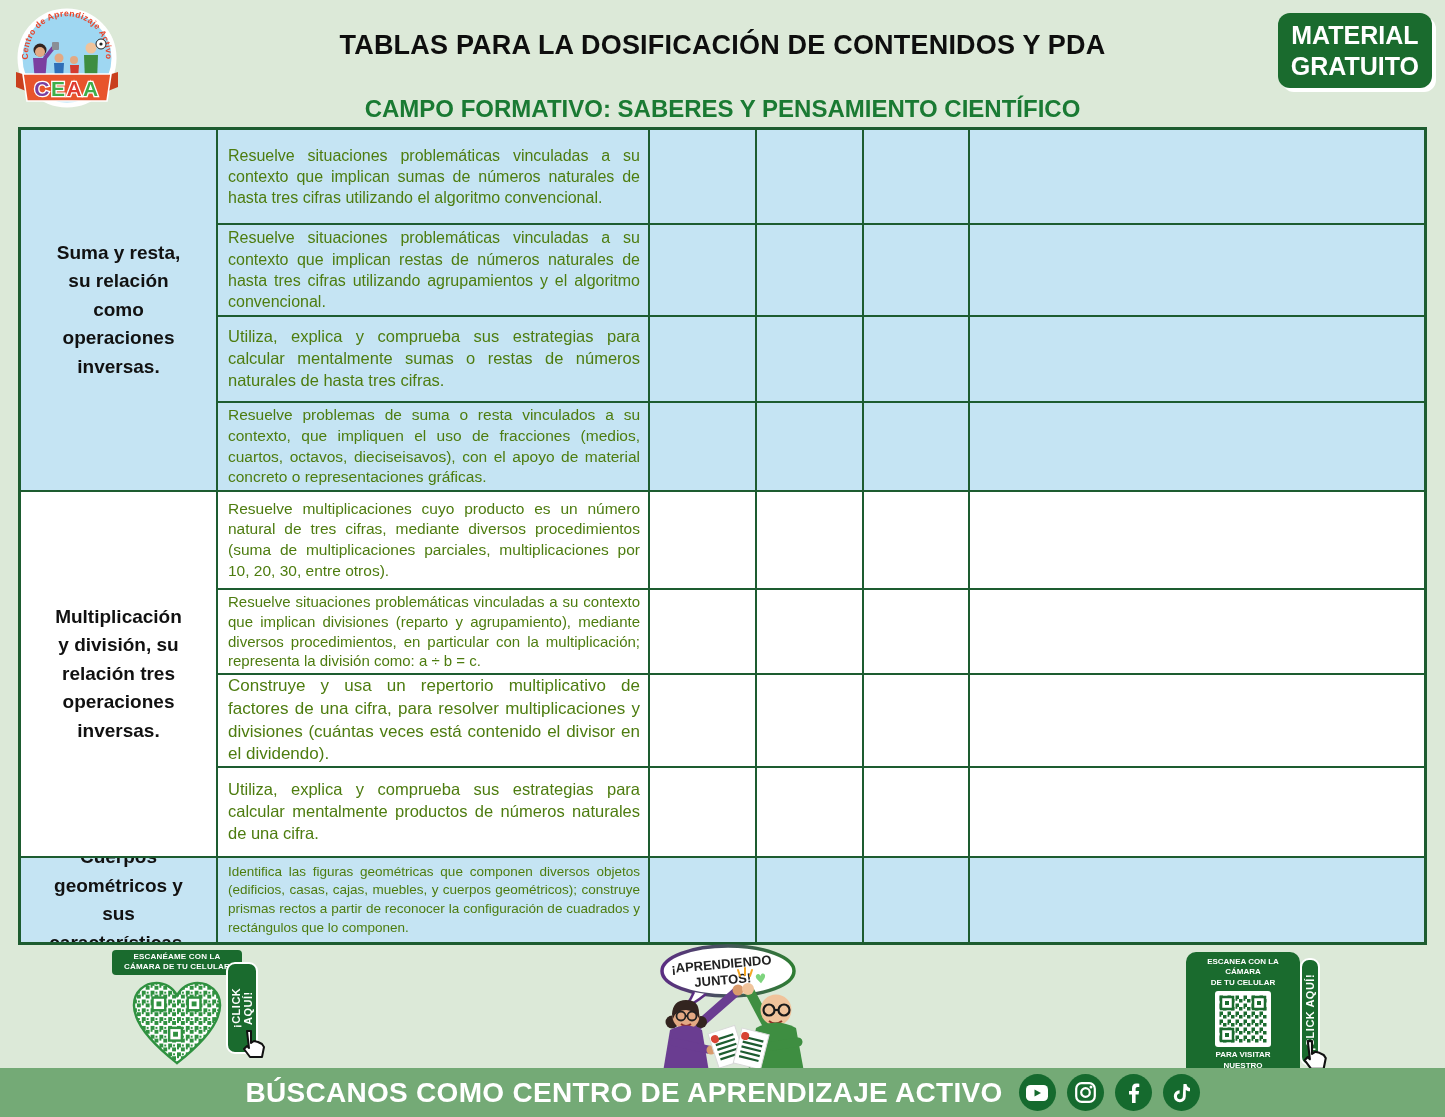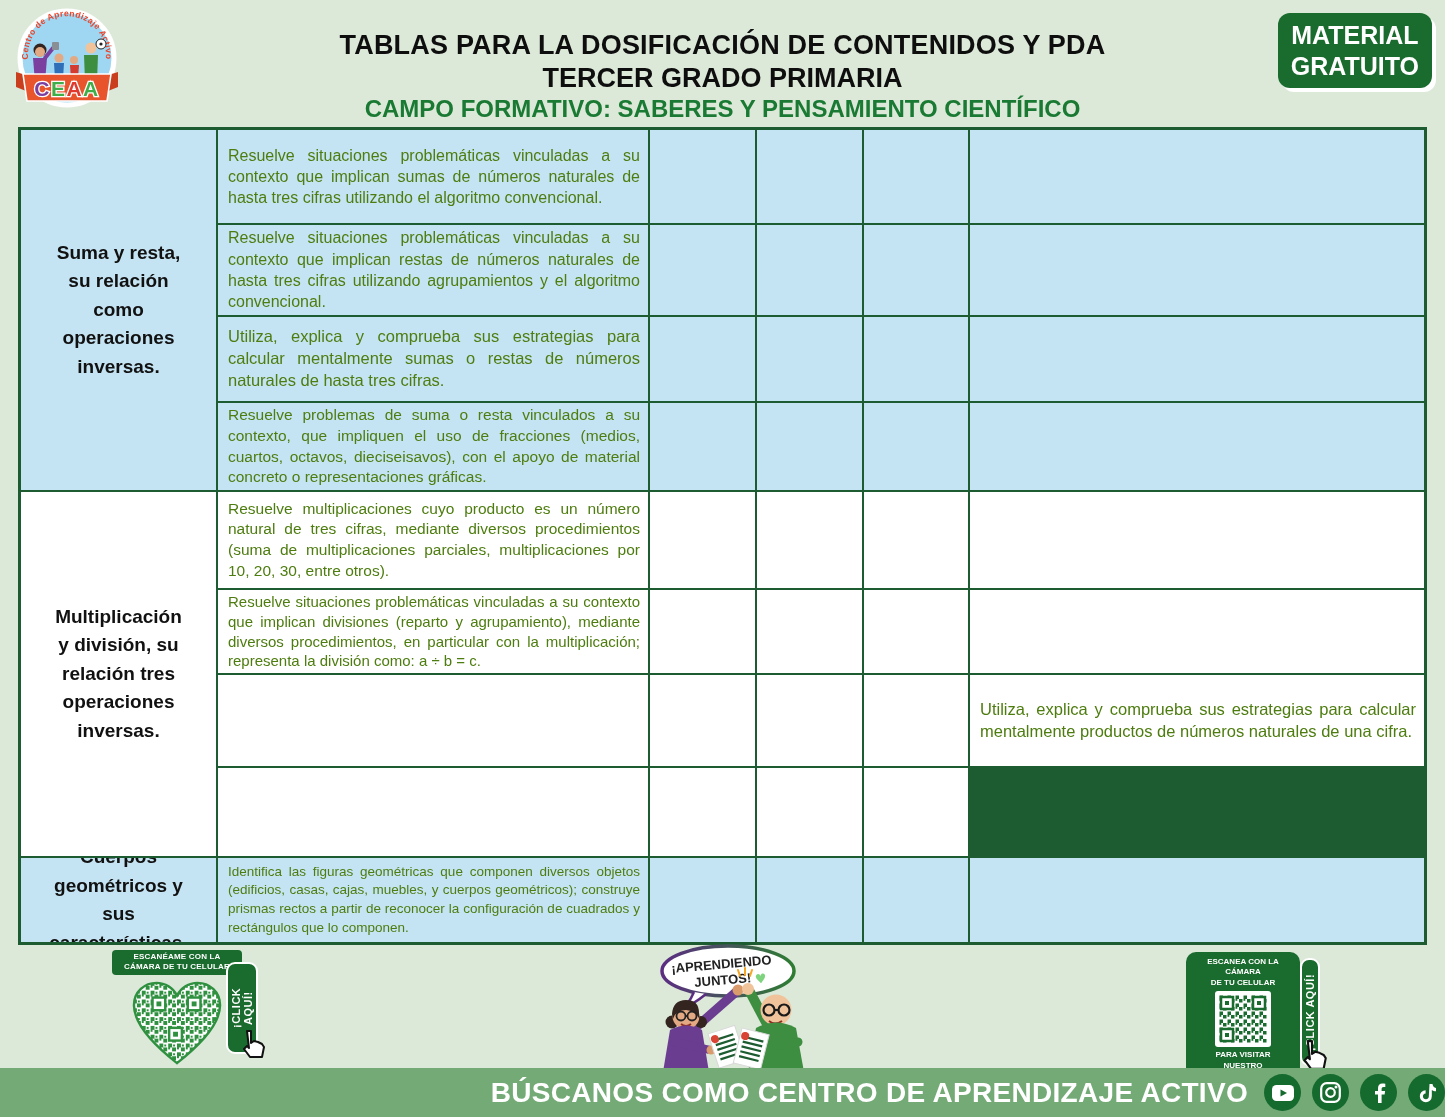--- a/index.html
+++ b/index.html
@@ -53,21 +53,21 @@
   .bubble-txt{font-weight:800;fill:#222;}
   .qr-right{position:absolute;left:1186px;top:952px;width:114px;background:#1a6b2e;
             border-radius:10px;padding:5px 20px 4px;z-index:2;box-sizing:border-box;}
   .qr-right .wlabel{color:#fff;font-size:8px;font-weight:800;text-align:center;line-height:1.3;}
   .qr-right svg.code{display:block;margin:3px auto;}
   .rb-r{right:-20px;top:6px;height:90px;}
   .hand-r{right:-30px;top:86px;}
 
   
   .footer{position:absolute;left:0;bottom:0;width:100%;height:49px;background:#74aa76;
-          display:flex;align-items:center;justify-content:flex-end;gap:16px;z-index:3;}
+          display:flex;align-items:center;justify-content:center;gap:16px;z-index:3;}
   .footer-text{color:#fff;font-weight:800;font-size:28px;letter-spacing:.3px;}
   .soc{display:flex;gap:11px;}
   .ic{width:37px;height:37px;border-radius:50%;background:#156a2e;
       display:flex;align-items:center;justify-content:center;}
 </style>
 </head>
 <body>
 
 <div id="page">
 
@@ -102,21 +102,20 @@
         <polygon points="104,66 91,70 94,85 104,81" fill="#c93f1e"></polygon>
         <polygon points="9,68 97,68 93,95 13,95" fill="#e8542c" stroke="#fff" stroke-width="1.6"></polygon>
       </g>
       <text x="53" y="90" text-anchor="middle" font-size="21" font-weight="bold" letter-spacing="1.5" paint-order="stroke" stroke="#fff" stroke-width="2.6">
         <tspan fill="#7b3fa0">C</tspan><tspan fill="#3fae49">E</tspan><tspan fill="#e03a2f">A</tspan><tspan fill="#3fae49">A</tspan>
       </text>
     </svg>
   </div>
 
   <div class="title1">TABLAS PARA LA DOSIFICACIÓN DE CONTENIDOS Y PDA</div>
-  <div class="title2">TERCER GRADO PRIMARIA</div>
   <div class="subtitle">CAMPO FORMATIVO: SABERES Y PENSAMIENTO CIENTÍFICO</div>
 
   <div class="badge">
     <div>MATERIAL</div>
     <div>GRATUITO</div>
   </div>
 
   <div class="grid">
 
     <div class="cell bgB topic t4">Suma y resta, su relación como operaciones inversas.</div>
@@ -164,20 +163,23 @@
     <div class="cell bgW"></div>
 
     <div class="cell bgW desc fs15">
         <p>Resuelve situaciones problemáticas vinculadas a su contexto que implican divisiones (reparto y agrupamiento), mediante diversos procedimientos, en particular con la multiplicación; representa la división como: a ÷ b = c.</p>
       </div>
     <div class="cell bgW"></div>
     <div class="cell bgW"></div>
     <div class="cell bgW"></div>
     <div class="cell bgW"></div>
 
+    <div class="cell bgW desc fs17">
+        <p>Construye y usa un repertorio multiplicativo de factores de una cifra, para resolver multiplicaciones y divisiones (cuántas veces está contenido el divisor en el dividendo).</p>
+      </div>
     <div class="cell bgW"></div>
     <div class="cell bgW"></div>
     <div class="cell bgW"></div>
     <div class="cell bgW"></div>
 
     <div class="cell bgW desc fs165">
         <p>Utiliza, explica y comprueba sus estrategias para calcular mentalmente productos de números naturales de una cifra.</p>
       </div>
     <div class="cell bgW"></div>
     <div class="cell bgW"></div>

